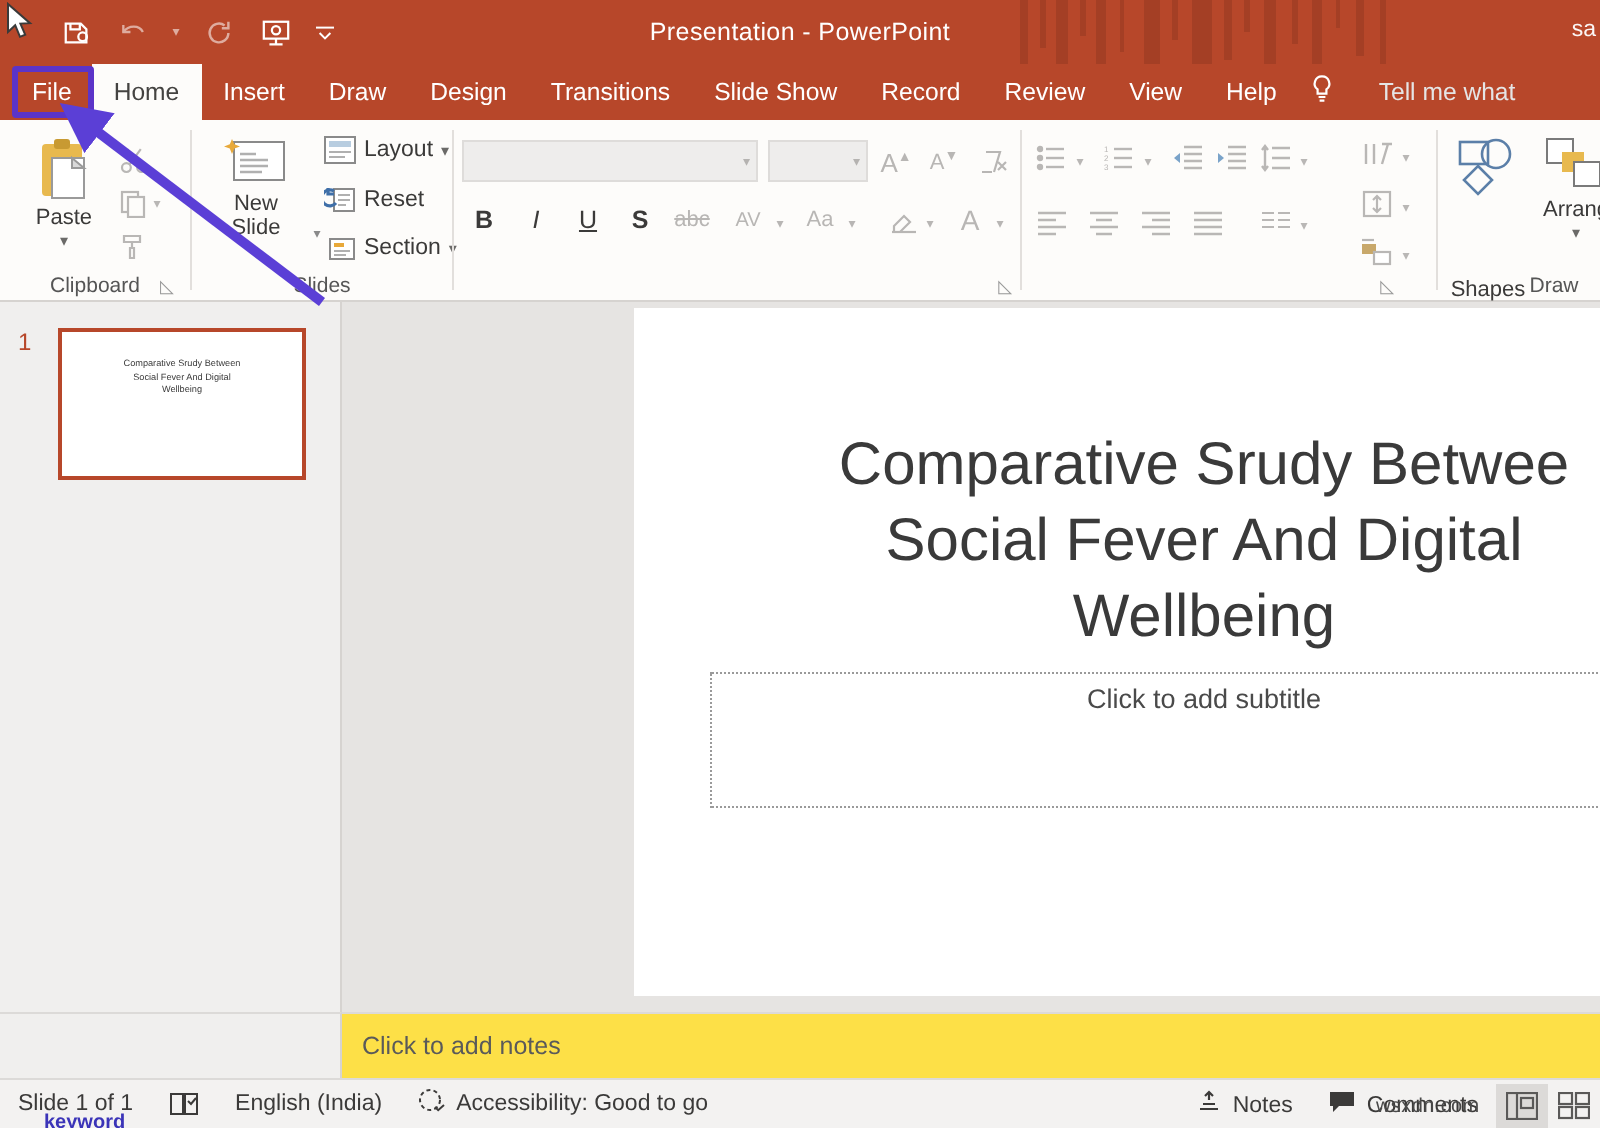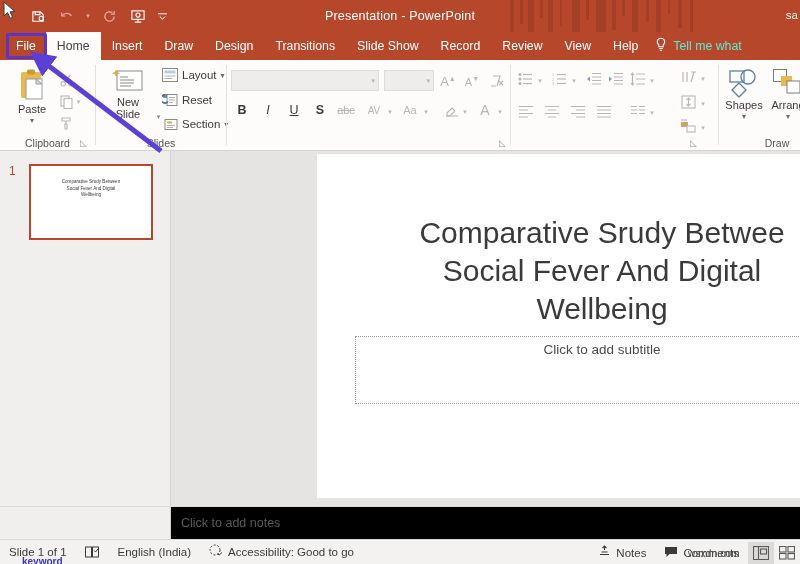--- a/index.html
+++ b/index.html
@@ -41,21 +41,21 @@
   .tab {
     display: flex; align-items: center; padding: 0 11px;
     color: #ffffff; font-size: 12.3px; white-space: nowrap;
   }
   .tab.active { background: #fdfcfa; color: #444341; }
   .tab.file { margin-left: 6px; padding: 0 10px; }
   .file-highlight {
     position: absolute; left: 6px; top: 33px; width: 41px; height: 26px;
     border: 3px solid #5b34c8; border-radius: 2px; pointer-events: none;
   }
-  .tellme { display: flex; align-items: center; gap: 6px; padding-left: 6px; color: #5eead4; font-size: 12.3px; }
+  .tellme { display: flex; align-items: center; gap: 22px; padding-left: 6px; color: #e5e5e5; font-size: 12.3px; }
 
   
   .ribbon {
     position: absolute; left: 0; top: 60px; width: 800px; height: 91px;
     background: #fdfcfa; border-bottom: 1px solid #d6d3d0;
   }
   .rgroup { position: absolute; top: 0; height: 91px; }
   .rgroup-label {
     position: absolute; bottom: 2px; left: 0; width: 100%;
     text-align: center; font-size: 10.5px; color: #555;
@@ -114,21 +114,21 @@
   .slide-subtitle {
     position: absolute; left: 38px; top: 182px; width: 494px; height: 68px;
     border: 1px dotted #9a9a9a;
     text-align: center; padding-top: 5px;
     font-size: 13.5px; color: #4a4a4a;
   }
 
   
   .notesbar {
     position: absolute; left: 171px; top: 506px; width: 629px; height: 33px;
-    background: #000000; border-top: 1px solid #dcdad8;
+    background: #fde047; border-top: 1px solid #dcdad8;
     display: flex; align-items: center; padding-left: 10px;
     font-size: 12.5px; color: #5a5a5a;
   }
   .notes-left-filler {
     position: absolute; left: 0; top: 506px; width: 171px; height: 33px;
     background: #f0efee; border-right: 1px solid #d6d3d0; border-top: 1px solid #dcdad8;
   }
 
   
   .statusbar {
@@ -522,21 +522,21 @@
           <path d="M1 1h6"></path>
         </svg>
       </div>
       <div class="ptool" style="left:22px; top:59px; width:10px;">
           <span style="font-size:7px;color:#b9b7b5;">▾</span>
         </div>
     </div>
     <div class="rsep" style="left:718px;"></div>
 
     <div class="rgroup" style="left:719px; width:81px;">
-      <div class="bigbtn" style="left:4px; top:8px; width:42px;">
+      <div class="bigbtn" style="left:4px; top:8px; width:42px;gap:40px;">
         <span class="icon">
           <svg width="34" height="30" viewBox="0 0 34 30" fill="none" stroke="#5b7fa8" stroke-width="1.3">
             <rect x="3" y="3" width="14" height="11"></rect>
             <circle cx="21" cy="9" r="7"></circle>
             <path d="M12 15l7 7-7 7-7-7z"></path>
           </svg>
         </span>
         <span style="margin-top:1px;">Shapes</span>
         <span class="chev">▾</span>
       </div>

